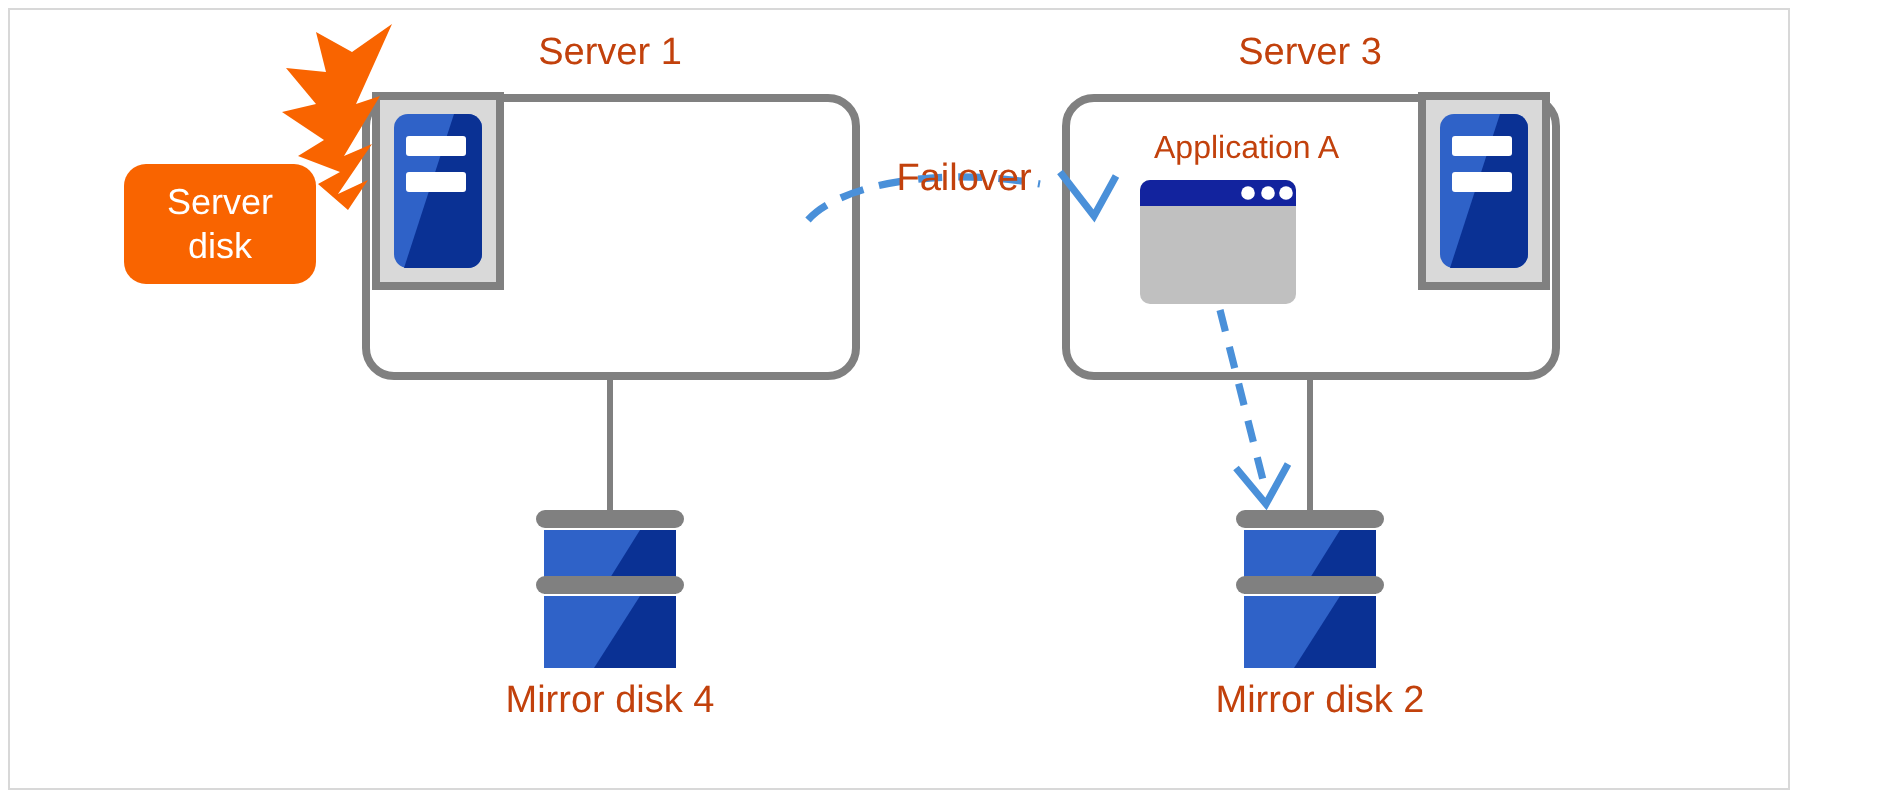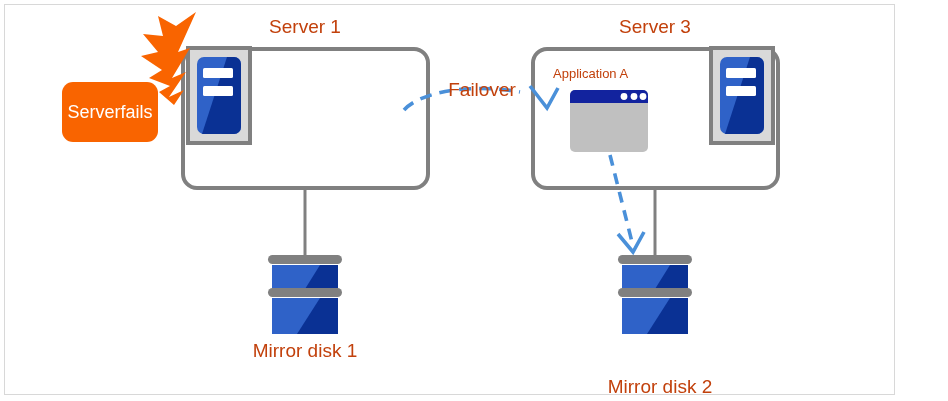--- a/index.html
+++ b/index.html
@@ -32,33 +32,35 @@
     height: 401px;
   }
   .lbl {
     position: absolute;
     color: #c2410c;
     font-size: 19px;
     line-height: 1;
     white-space: nowrap;
   }
   .lbl-app {
-    font-size: 13px;
+    font-size: 16px;
+    margin-left: 24px;
   }
   .fail-badge {
     position: absolute;
     left: 62px;
     top: 82px;
     width: 96px;
     height: 60px;
     background: #f96400;
     border-radius: 11px;
     color: #ffffff;
     font-size: 18px;
     display: flex;
+    flex-direction: column;
     align-items: center;
     justify-content: center;
     line-height: 1.25;
     text-align: center;
   }
 </style>
 </head>
 <body>
 
 <div id="canvas">
@@ -139,22 +141,22 @@
   </svg>
 
   <div class="lbl" style="left:305px; top:17px; transform:translateX(-50%);">Server 1</div>
 
   <div class="lbl" style="left:655px; top:17px; transform:translateX(-50%);">Server 3</div>
 
   <div class="lbl lbl-app" style="left:553px; top:67px;">Application A</div>
 
   <div class="lbl" style="left:482px; top:57px; transform:translateX(-50%);margin-top:23px;">Failover</div>
 
-  <div class="lbl" style="left:305px; top:341px; transform:translateX(-50%);">Mirror disk 1</div>
+  <div class="lbl" style="left:305px; top:341px; transform:translateX(-50%);">Mirror disk 4</div>
 
-  <div class="lbl" style="left:660px; top:341px; transform:translateX(-50%);margin-top:36px;">Mirror disk 2</div>
+  <div class="lbl" style="left:660px; top:341px; transform:translateX(-50%);">Mirror disk 2</div>
 
   <div class="fail-badge">
     <span>Server</span>
-    <span>fails</span>
+    <span>disk</span>
   </div>
 
 </div>
 
 </body></html>

